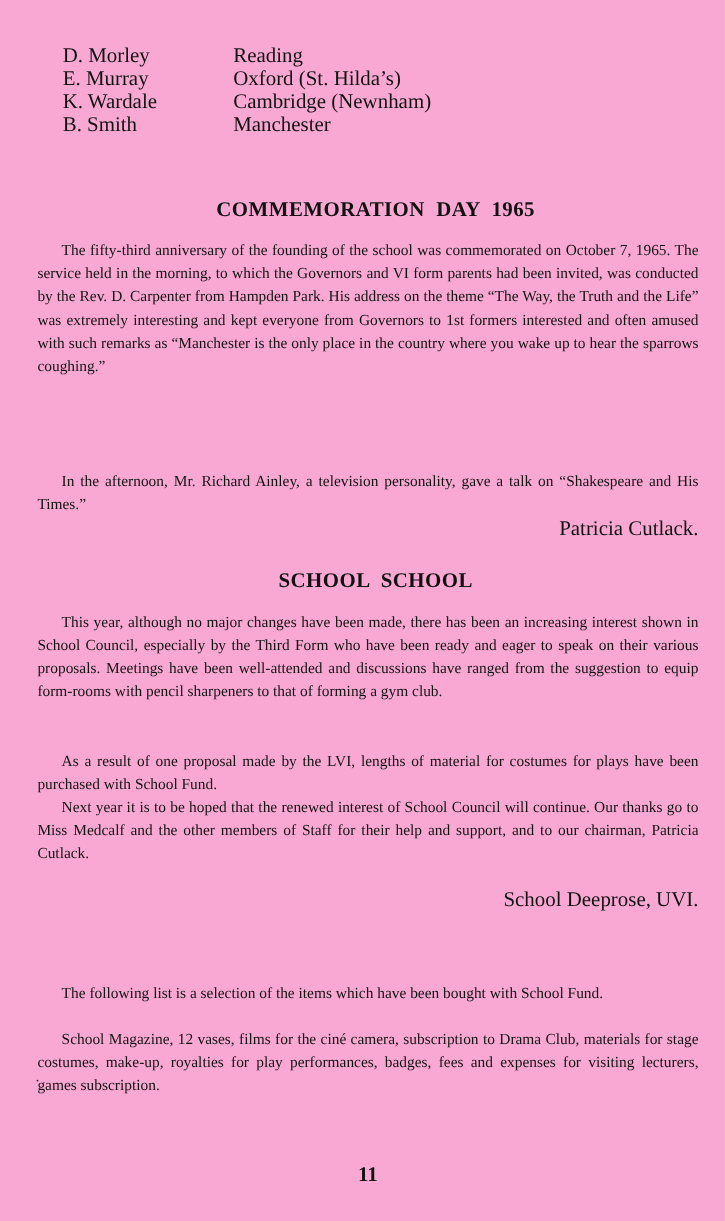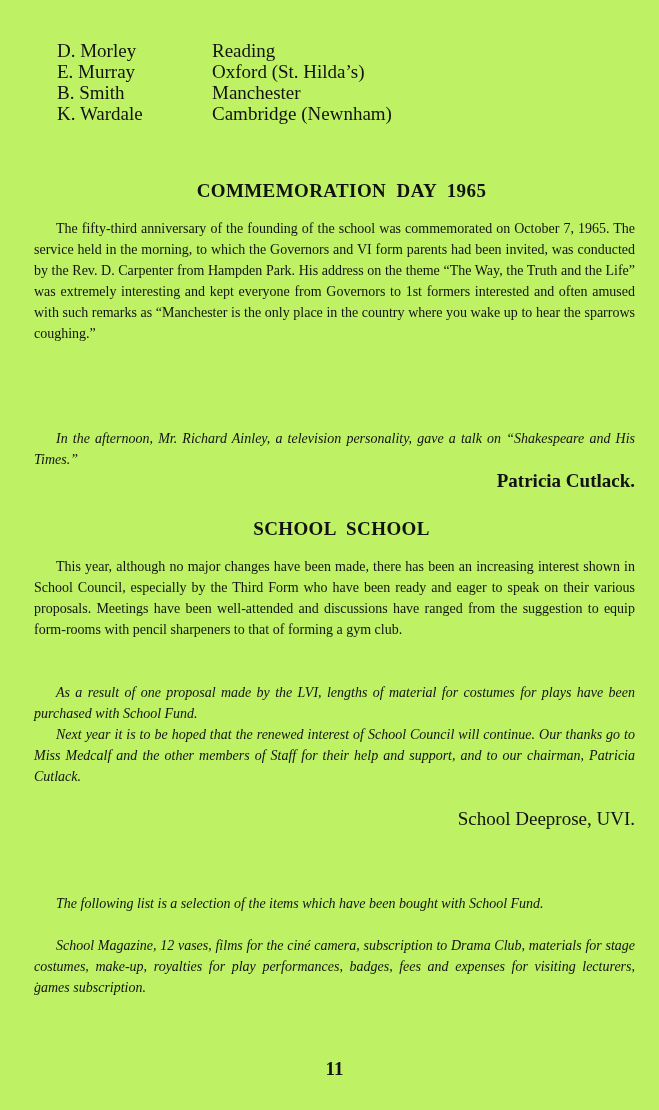--- a/index.html
+++ b/index.html
@@ -4,21 +4,21 @@
 <style>
   html, body {
     margin: 0;
     padding: 0;
     background: #ffffff;
   }
   .page {
     position: relative;
     width: 659px;
     height: 1110px;
-    background: #bef264;
+    background: #f9a8d4;
     overflow: hidden;
     font-family: "Liberation Serif", "DejaVu Serif", serif;
     color: #121212;
     -webkit-font-smoothing: none;
   }
 
   
   .name-list {
     position: absolute;
     left: 57px;
@@ -59,21 +59,20 @@
     width: 601px;
     text-align: justify;
     text-justify: inter-word;
     font-size: 14px;
     line-height: 21px;
     text-indent: 22px;
     hyphens: none;
   }
   .para.last-line-natural {
     text-align-last: left;
-    font-style: italic;
   }
 
   
   .signature {
     position: absolute;
     width: 601px;
     left: 34px;
     text-align: right;
     font-size: 19px;
     line-height: 21px;
@@ -99,36 +98,36 @@
   <div class="name-list">
     <div class="name-row">
       <span class="name-cell">D. Morley</span>
       <span class="uni-cell">Reading</span>
     </div>
     <div class="name-row">
       <span class="name-cell">E. Murray</span>
       <span class="uni-cell">Oxford  (St.  Hilda’s)</span>
     </div>
     <div class="name-row">
+      <span class="name-cell">K. Wardale</span>
+      <span class="uni-cell">Cambridge  (Newnham)</span>
+    </div>
+    <div class="name-row">
       <span class="name-cell">B. Smith</span>
       <span class="uni-cell">Manchester</span>
-    </div>
-    <div class="name-row">
-      <span class="name-cell">K. Wardale</span>
-      <span class="uni-cell">Cambridge  (Newnham)</span>
     </div>
   </div>
 
   <div class="heading" style="top:180px;">COMMEMORATION  DAY  1965</div>
 
   <div class="para" style="top:218px;">The fifty-third anniversary of the founding of the school was commemorated on October 7, 1965.  The service held in the morning, to which the Governors and VI form parents had been invited, was conducted by the Rev. D. Carpenter from Hampden Park.  His address on the theme “The Way, the Truth and the Life” was extremely interesting and kept everyone from Governors to 1st formers interested and often amused with such remarks as “Manchester is the only place in the country where you wake up to hear the sparrows coughing.”</div>
 
   <div class="para last-line-natural" style="top:428px;">In the afternoon, Mr. Richard Ainley, a television personality, gave a talk on “Shakespeare and His Times.”</div>
 
-  <div class="signature" style="top:470px;font-weight:bold;">Patricia  Cutlack.</div>
+  <div class="signature" style="top:470px;">Patricia  Cutlack.</div>
 
   <div class="heading" style="top:518px;">SCHOOL  SCHOOL</div>
 
   <div class="para" style="top:556px;">This year, although no major changes have been made, there has been an increasing interest shown in School Council, especially by the Third Form who have been ready and eager to speak on their various proposals.  Meetings have been well-attended and discussions have ranged from the suggestion to equip form-rooms with pencil sharpeners to that of forming a gym club.</div>
 
   <div class="para last-line-natural" style="top:682px;">As a result of one proposal made by the LVI, lengths of material for costumes for plays have been purchased with School Fund.</div>
 
   <div class="para last-line-natural" style="top:724px;">Next year it is to be hoped that the renewed interest of School Council will continue.  Our thanks go to Miss Medcalf and the other members of Staff for their help and support, and to our chairman, Patricia Cutlack.</div>
 
   <div class="signature" style="top:808px;">School  Deeprose,  UVI.</div>

